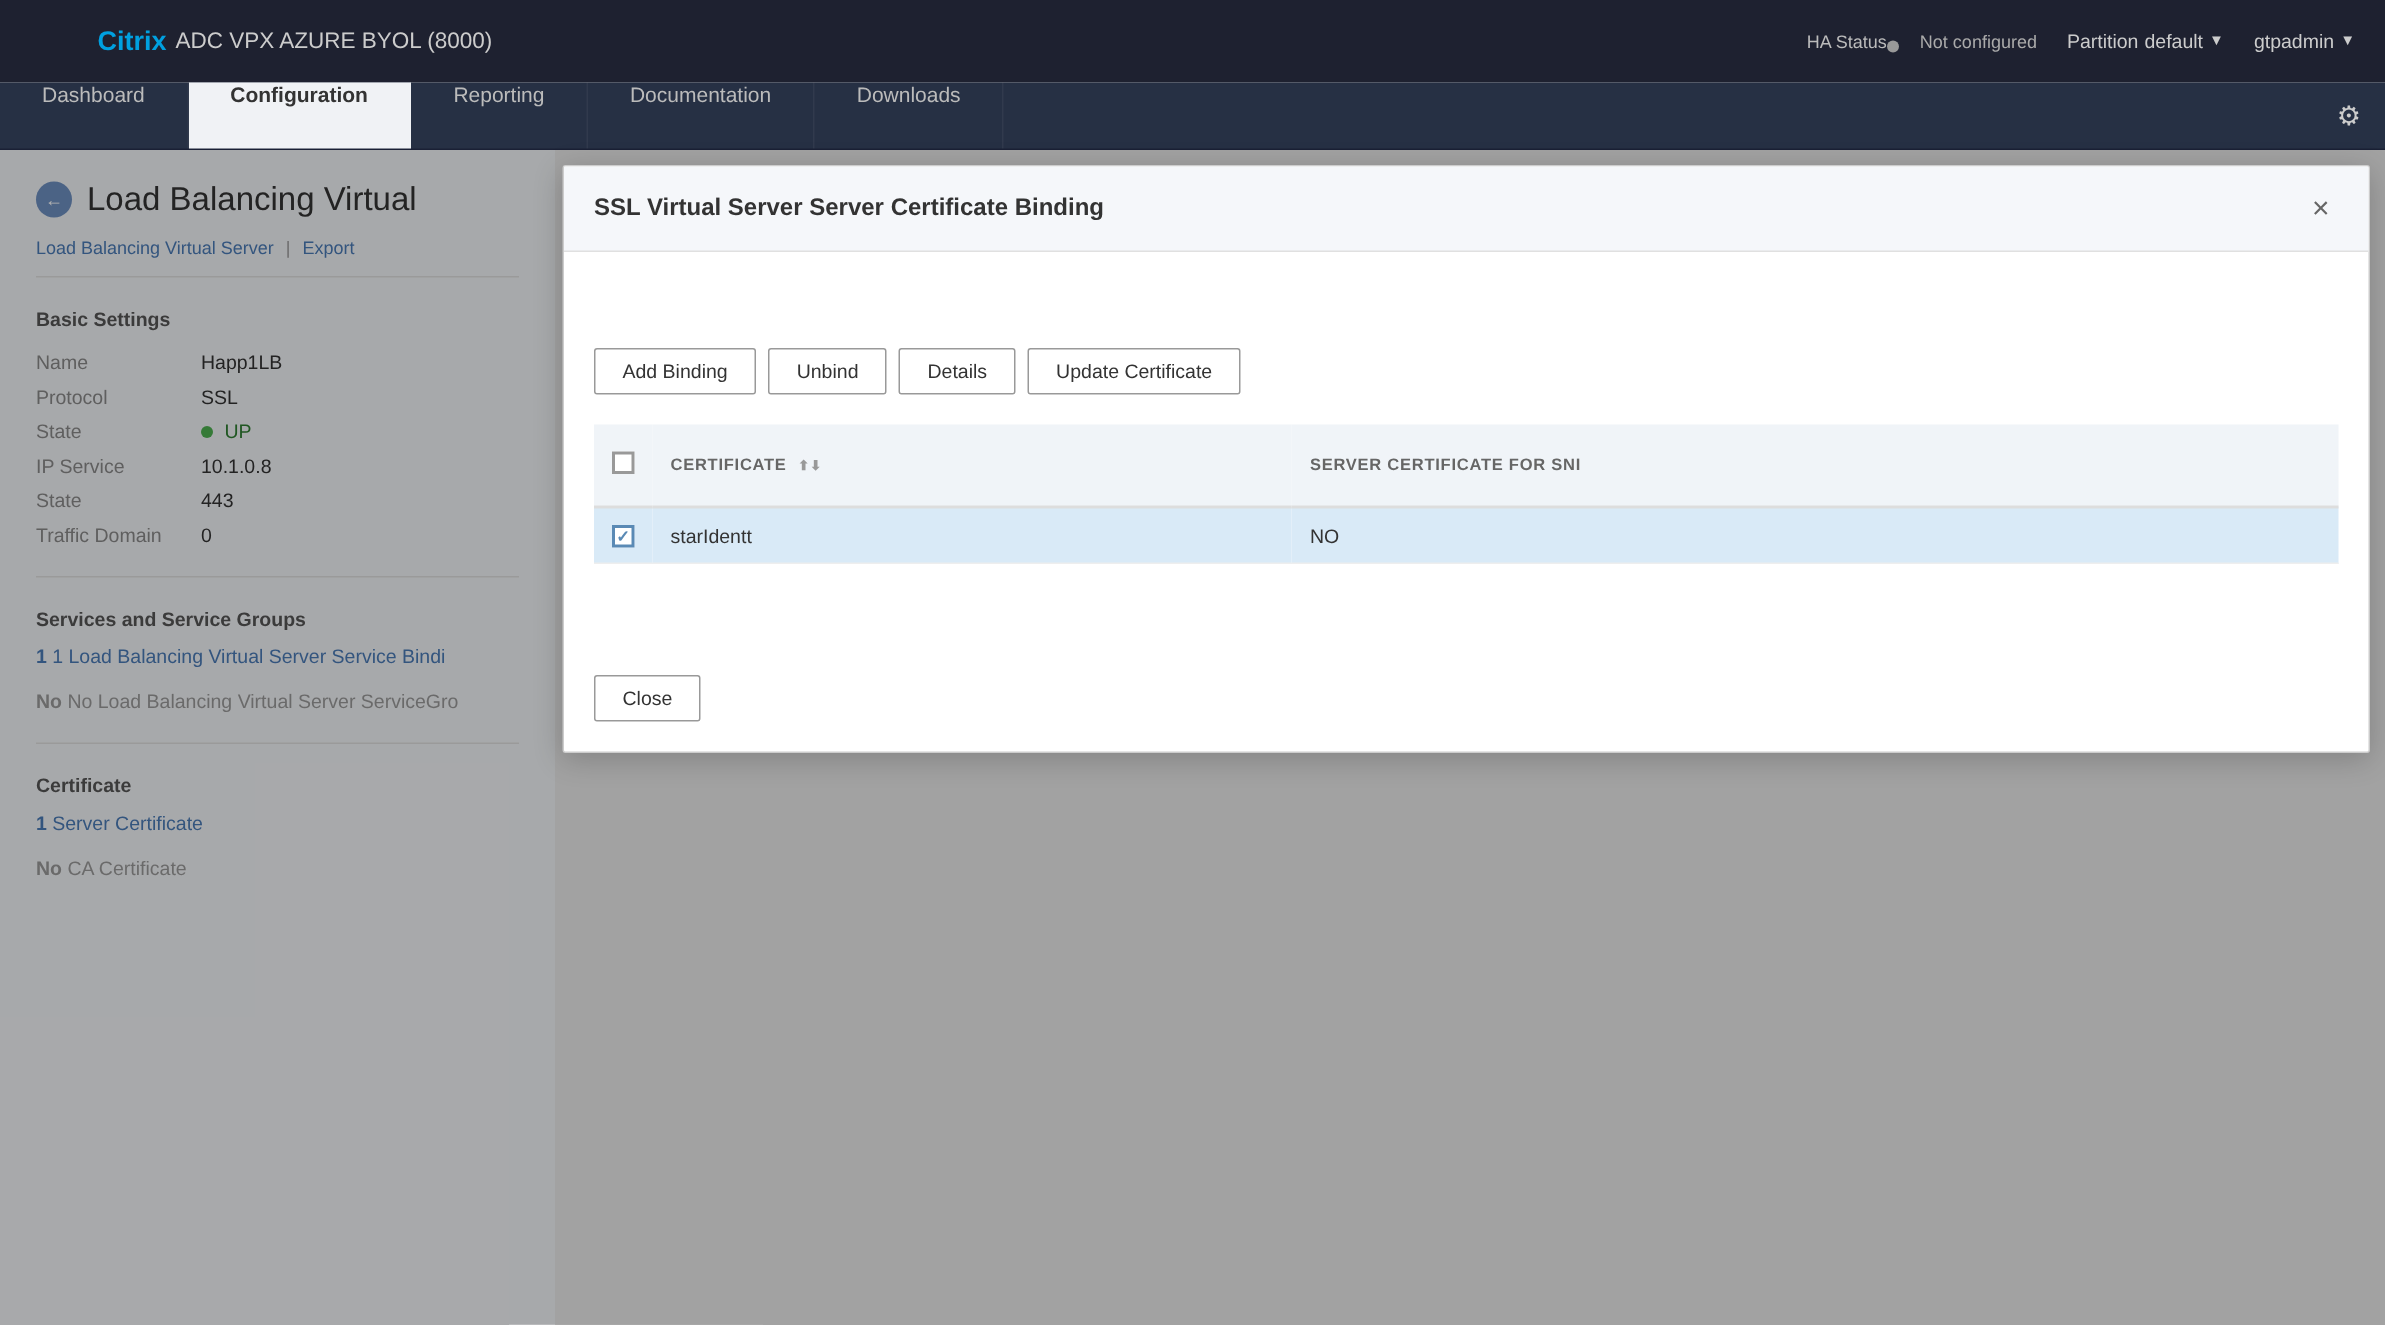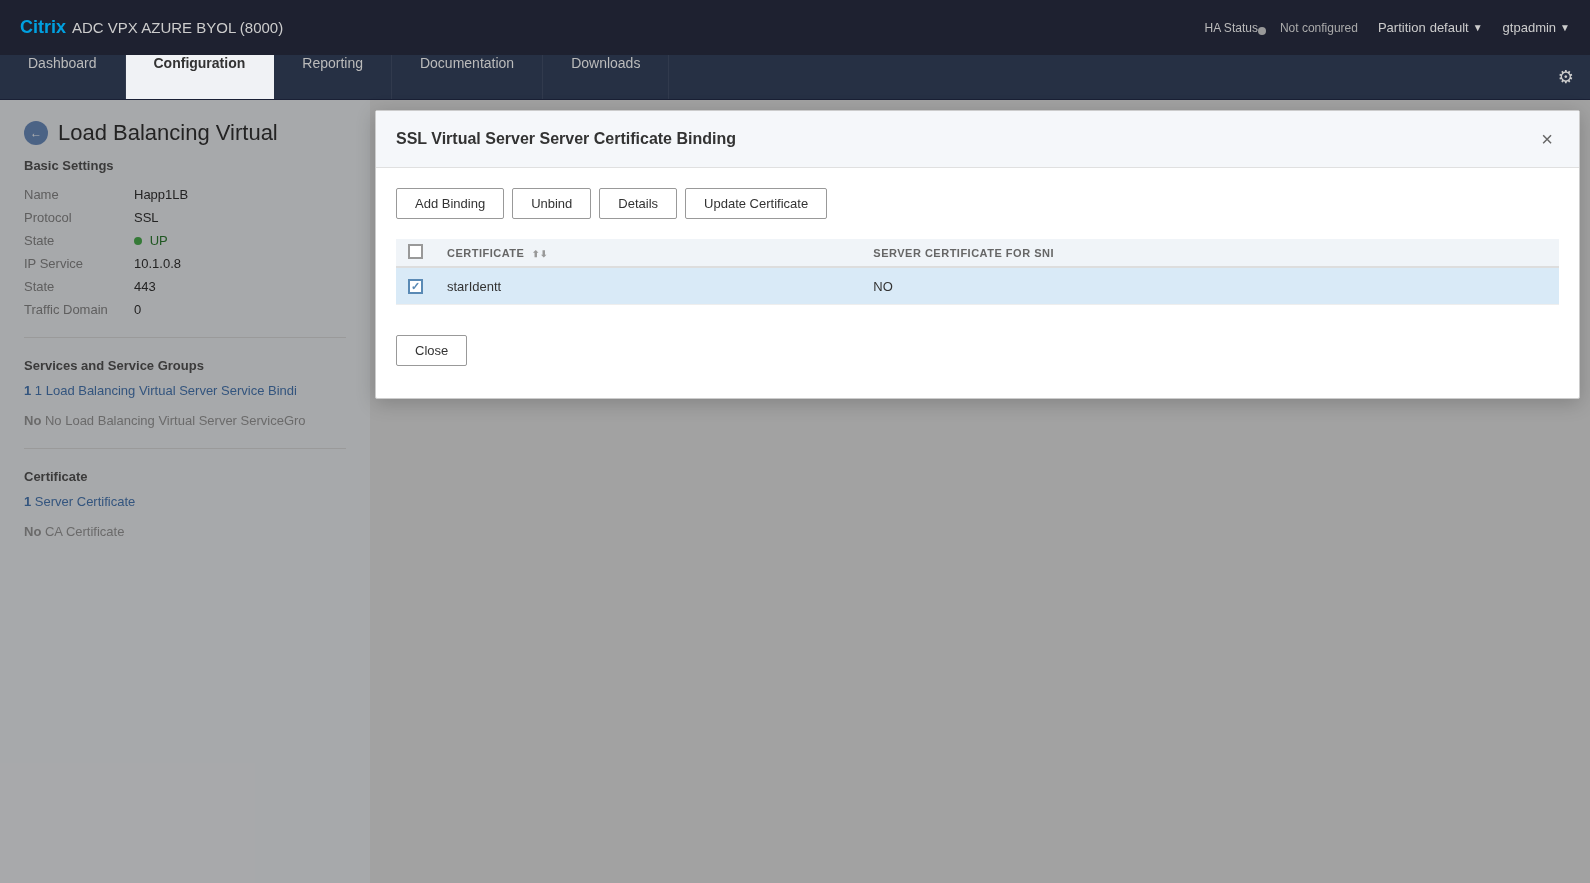--- a/index.html
+++ b/index.html
@@ -17,20 +17,21 @@
       color: #fff;
     }
     .topbar-brand {
       display: flex;
       align-items: center;
       gap: 6px;
       font-size: 16px;
       font-weight: bold;
       color: #fff;
       margin-right: 30px;
+      margin-left: 45px;
     }
     .topbar-brand .citrix-text {
       color: #00a0e0;
       font-weight: 900;
       font-size: 18px;
     }
     .topbar-brand .adc-text {
       font-weight: 300;
       font-size: 15px;
       color: #ccc;
@@ -191,31 +192,32 @@
     }
     .btn {
       padding: 7px 18px;
       border: 1px solid #999;
       background: #fff;
       color: #333;
       font-size: 13px;
       cursor: pointer;
       border-radius: 2px;
       white-space: nowrap;
+      margin-top: 44px;
     }
 
     
     .binding-table { width: 100%; border-collapse: collapse; }
     .binding-table thead tr {
       background: #f0f4f8;
       border-bottom: 2px solid #ddd;
     }
     .binding-table th {
       text-align: left;
-      padding: 5px 12px;
+      padding: 18px 12px;
       font-size: 11px;
       font-weight: 700;
       color: #666;
       letter-spacing: 0.5px;
       text-transform: uppercase;
     }
     .binding-table th.sortable {
       cursor: pointer;
     }
     .sort-arrows { font-size: 9px; color: #999; margin-left: 4px; }
@@ -245,21 +247,21 @@
       content: '✓';
       font-size: 11px;
       color: #5a8ab5;
       font-weight: bold;
     }
     .cb.header-cb {
       border-color: #999;
     }
 
     .modal-footer {
-      padding: 10px 20px 32px;
+      padding: 10px 20px 20px;
     }
   </style>
 </head>
 <body>
 
 <div class="topbar">
   <div class="topbar-brand">
     <span class="citrix-text">Citrix</span>
     <span class="adc-text">ADC VPX AZURE BYOL (8000)</span>
   </div>
@@ -301,20 +303,25 @@
   </div>
   <div class="navtabs-right">
     <span class="gear-icon">⚙</span>
   </div>
 </div>
 
 <div class="bg-content">
   <div class="bg-title">
     <div class="back-arrow">←</div>
     <span>Load Balancing Virtual</span>
+  </div>
+  <div class="breadcrumb-bar">
+    <span>Load Balancing Virtual Server</span>
+    <span class="breadcrumb-sep">|</span>
+    <span>Export</span>
   </div>
 
   <div class="section-title">Basic Settings</div>
   <div class="info-row">
     <span class="info-label">Name</span>
     <span class="info-value">Happ1LB</span>
   </div>
   <div class="info-row">
     <span class="info-label">Protocol</span>
     <span class="info-value">SSL</span>

